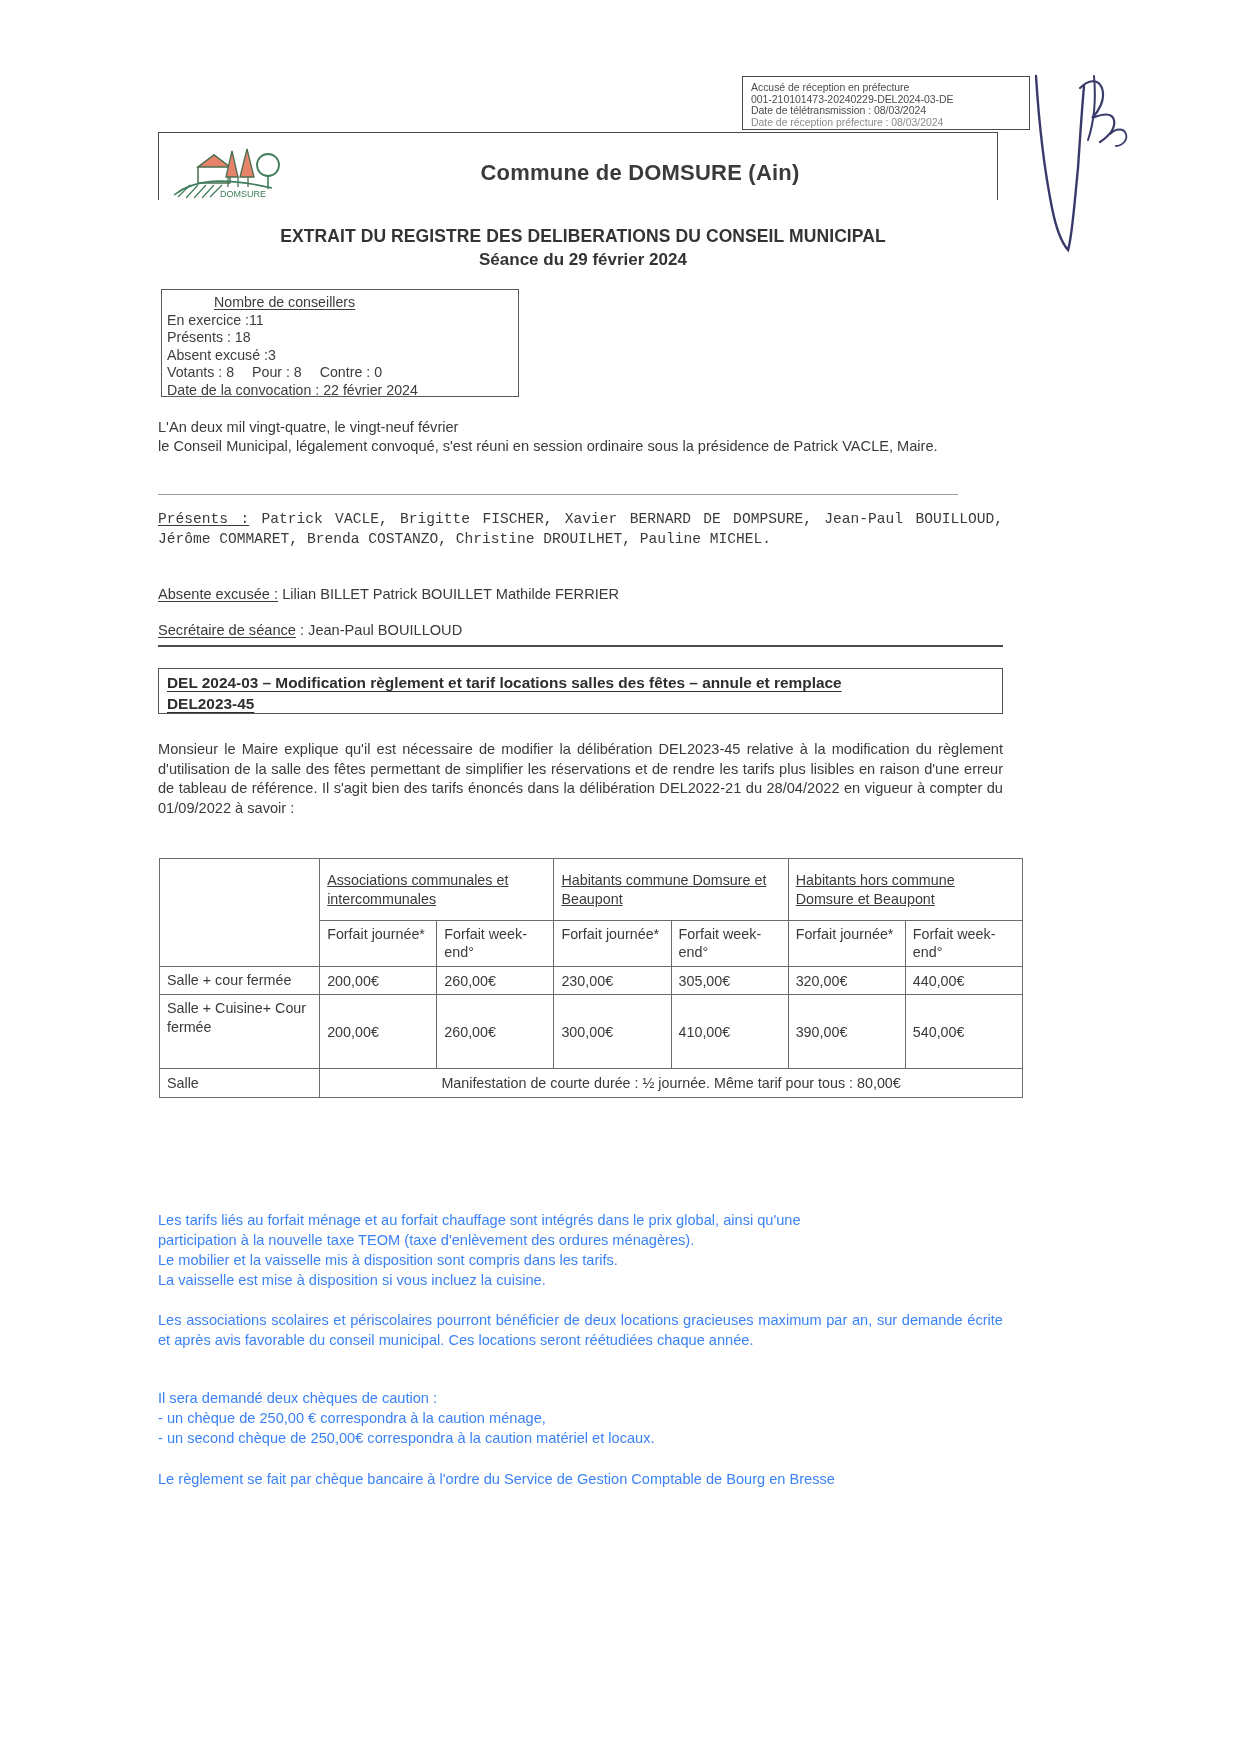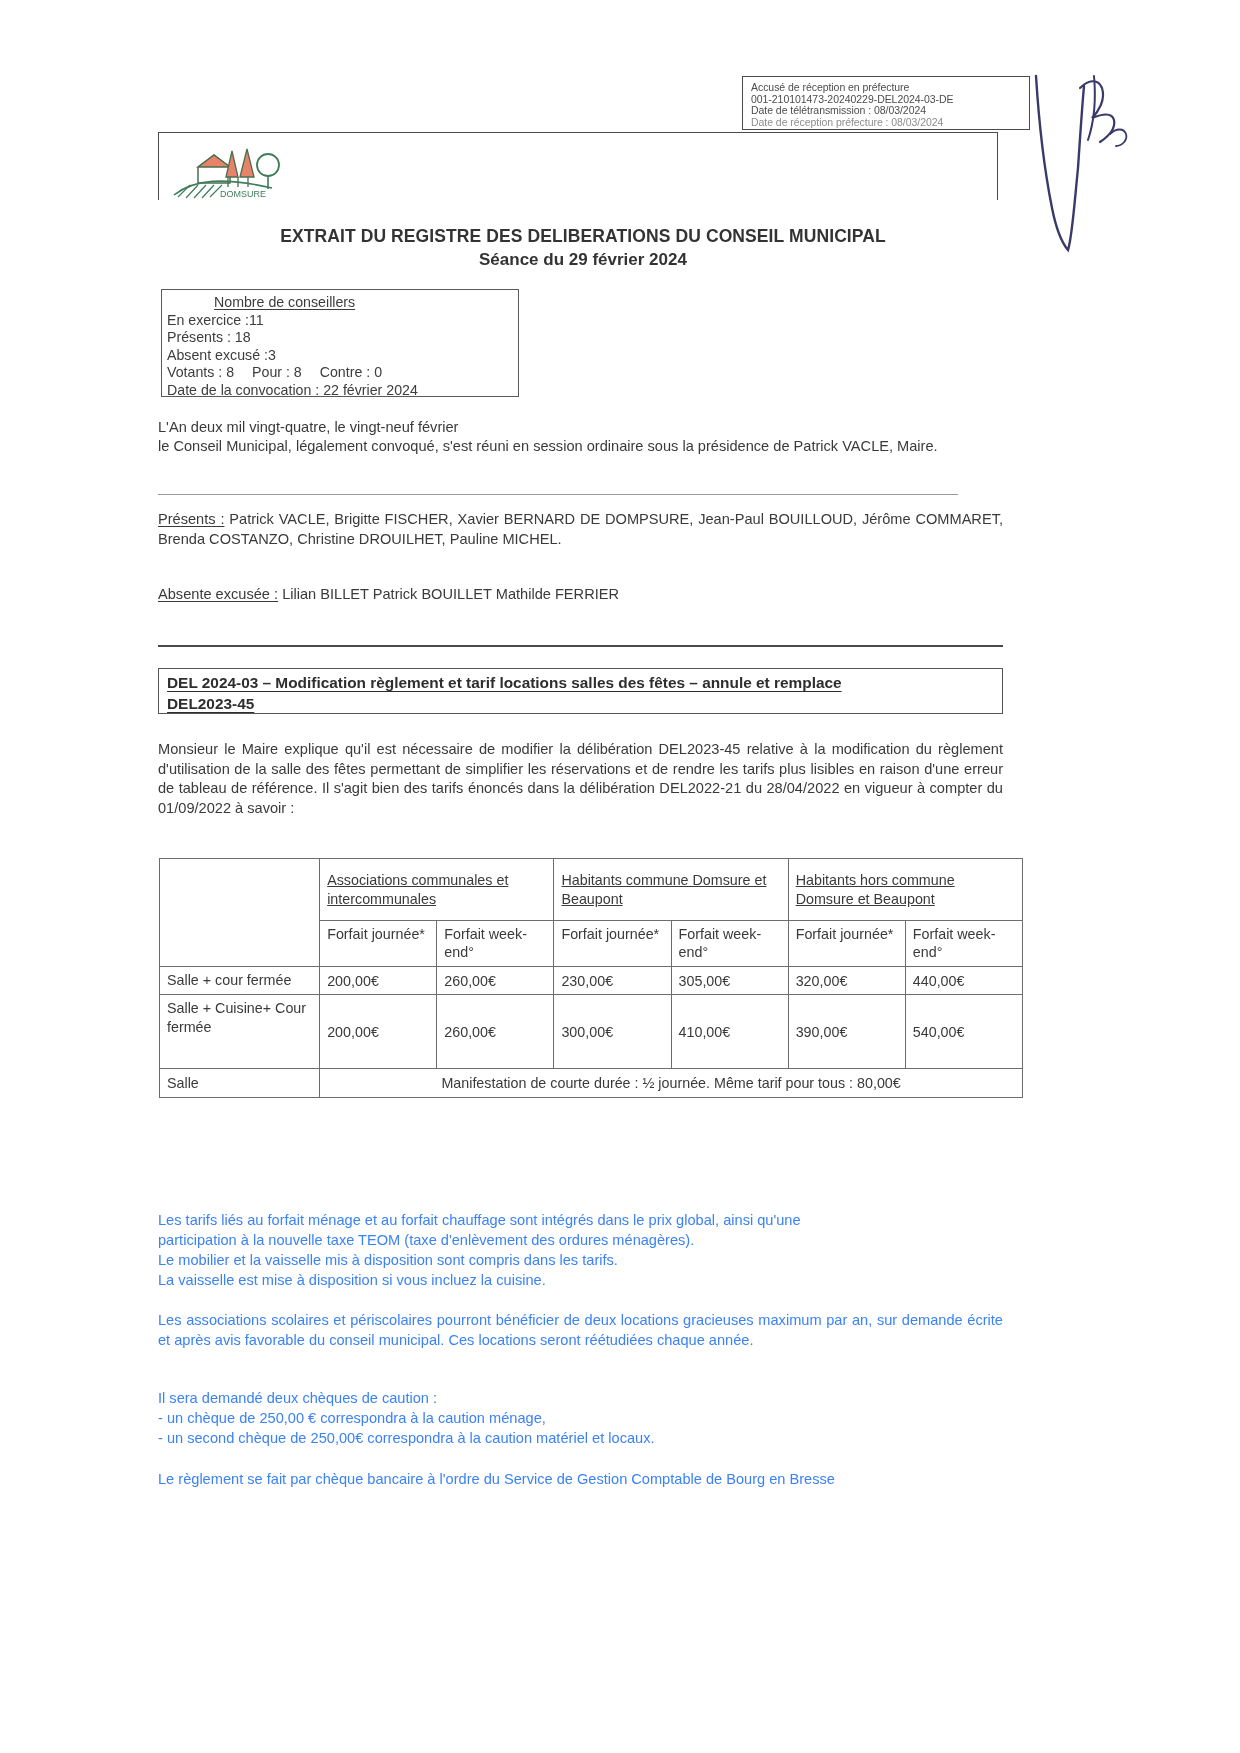--- a/index.html
+++ b/index.html
@@ -227,48 +227,52 @@
     <line x1="60" y1="44" x2="60" y2="54" stroke="#4a6f4f" stroke-width="1.3"></line>
     <line x1="70" y1="44" x2="70" y2="54" stroke="#4a6f4f" stroke-width="1.3"></line>
     <line x1="80" y1="44" x2="80" y2="54" stroke="#4a6f4f" stroke-width="1.3"></line>
     <circle cx="100" cy="32" r="11" fill="none" stroke="#3f7d5c" stroke-width="1.8"></circle>
     <line x1="100" y1="42" x2="100" y2="56" stroke="#3f7d5c" stroke-width="1.6"></line>
     <path d="M6 62 C26 46, 56 44, 104 55" fill="none" stroke="#3f7d5c" stroke-width="1.6"></path>
     <path d="M10 64 L22 52 M18 65 L30 52 M26 65 L38 52 M34 65 L46 52 M42 64 L54 52" stroke="#3f7d5c" stroke-width="1.2"></path>
     <text x="52" y="64" font-family="Liberation Sans, sans-serif" font-size="9" fill="#3f7d5c">DOMSURE</text>
   </svg>
 
+  <div class="commune-title">Commune de DOMSURE (Ain)</div>
 
   <div class="extract-title">EXTRAIT DU REGISTRE DES DELIBERATIONS DU CONSEIL MUNICIPAL</div>
   <div class="session-date">Séance du 29 février 2024</div>
 
   <div class="counts-box">
     <div class="hdr">Nombre de conseillers</div>
     <div>En exercice :11</div>
     <div>Présents : 18</div>
     <div>Absent excusé :3</div>
     <div class="vote-line">
       <span>Votants :  8</span><span>Pour :  8</span><span>Contre :  0</span>
     </div>
     <div>Date de la convocation : 22 février 2024</div>
   </div>
 
   <div class="body-text" style="top:418px;">L'An deux mil vingt-quatre, le vingt-neuf février</div>
   <div class="body-text justify" style="top:437px;">le Conseil Municipal, légalement convoqué, s'est réuni en session ordinaire sous la présidence de Patrick VACLE, Maire.</div>
 
   <div class="rule" style="left:158px; top:494px; width:800px;"></div>
 
-  <div class="body-text justify" style="top:510px;">
+  <div class="body-text justify" style="top:510px;font-family:Liberation Mono, monospace;">
     <span class="u">Présents :</span><span> Patrick VACLE, Brigitte FISCHER, Xavier BERNARD DE DOMPSURE, Jean-Paul BOUILLOUD, Jérôme COMMARET, Brenda COSTANZO, Christine DROUILHET, Pauline MICHEL.</span>
   </div>
 
   <div class="body-text" style="top:585px;">
     <span class="u">Absente excusée :</span><span>   Lilian BILLET Patrick BOUILLET Mathilde FERRIER</span>
   </div>
 
+  <div class="body-text" style="top:621px;">
+    <span class="u">Secrétaire de séance</span><span> : Jean-Paul BOUILLOUD</span>
+  </div>
 
   <div class="rule thick" style="left:158px; top:645px; width:845px;"></div>
 
   <div class="delib-box">
     <span>DEL 2024-03 – Modification règlement et tarif locations salles des fêtes – annule et remplace</span><br>
     <span>DEL2023-45</span>
   </div>
 
   <div class="body-text justify" style="top:740px;">Monsieur le Maire explique qu'il est nécessaire de modifier la délibération DEL2023-45 relative à la modification du règlement d'utilisation de la salle des fêtes permettant de simplifier les réservations et de rendre les tarifs plus lisibles en raison d'une erreur de tableau de référence. Il s'agit bien des tarifs énoncés dans la délibération DEL2022-21 du 28/04/2022 en vigueur à compter du 01/09/2022 à savoir :</div>
 

